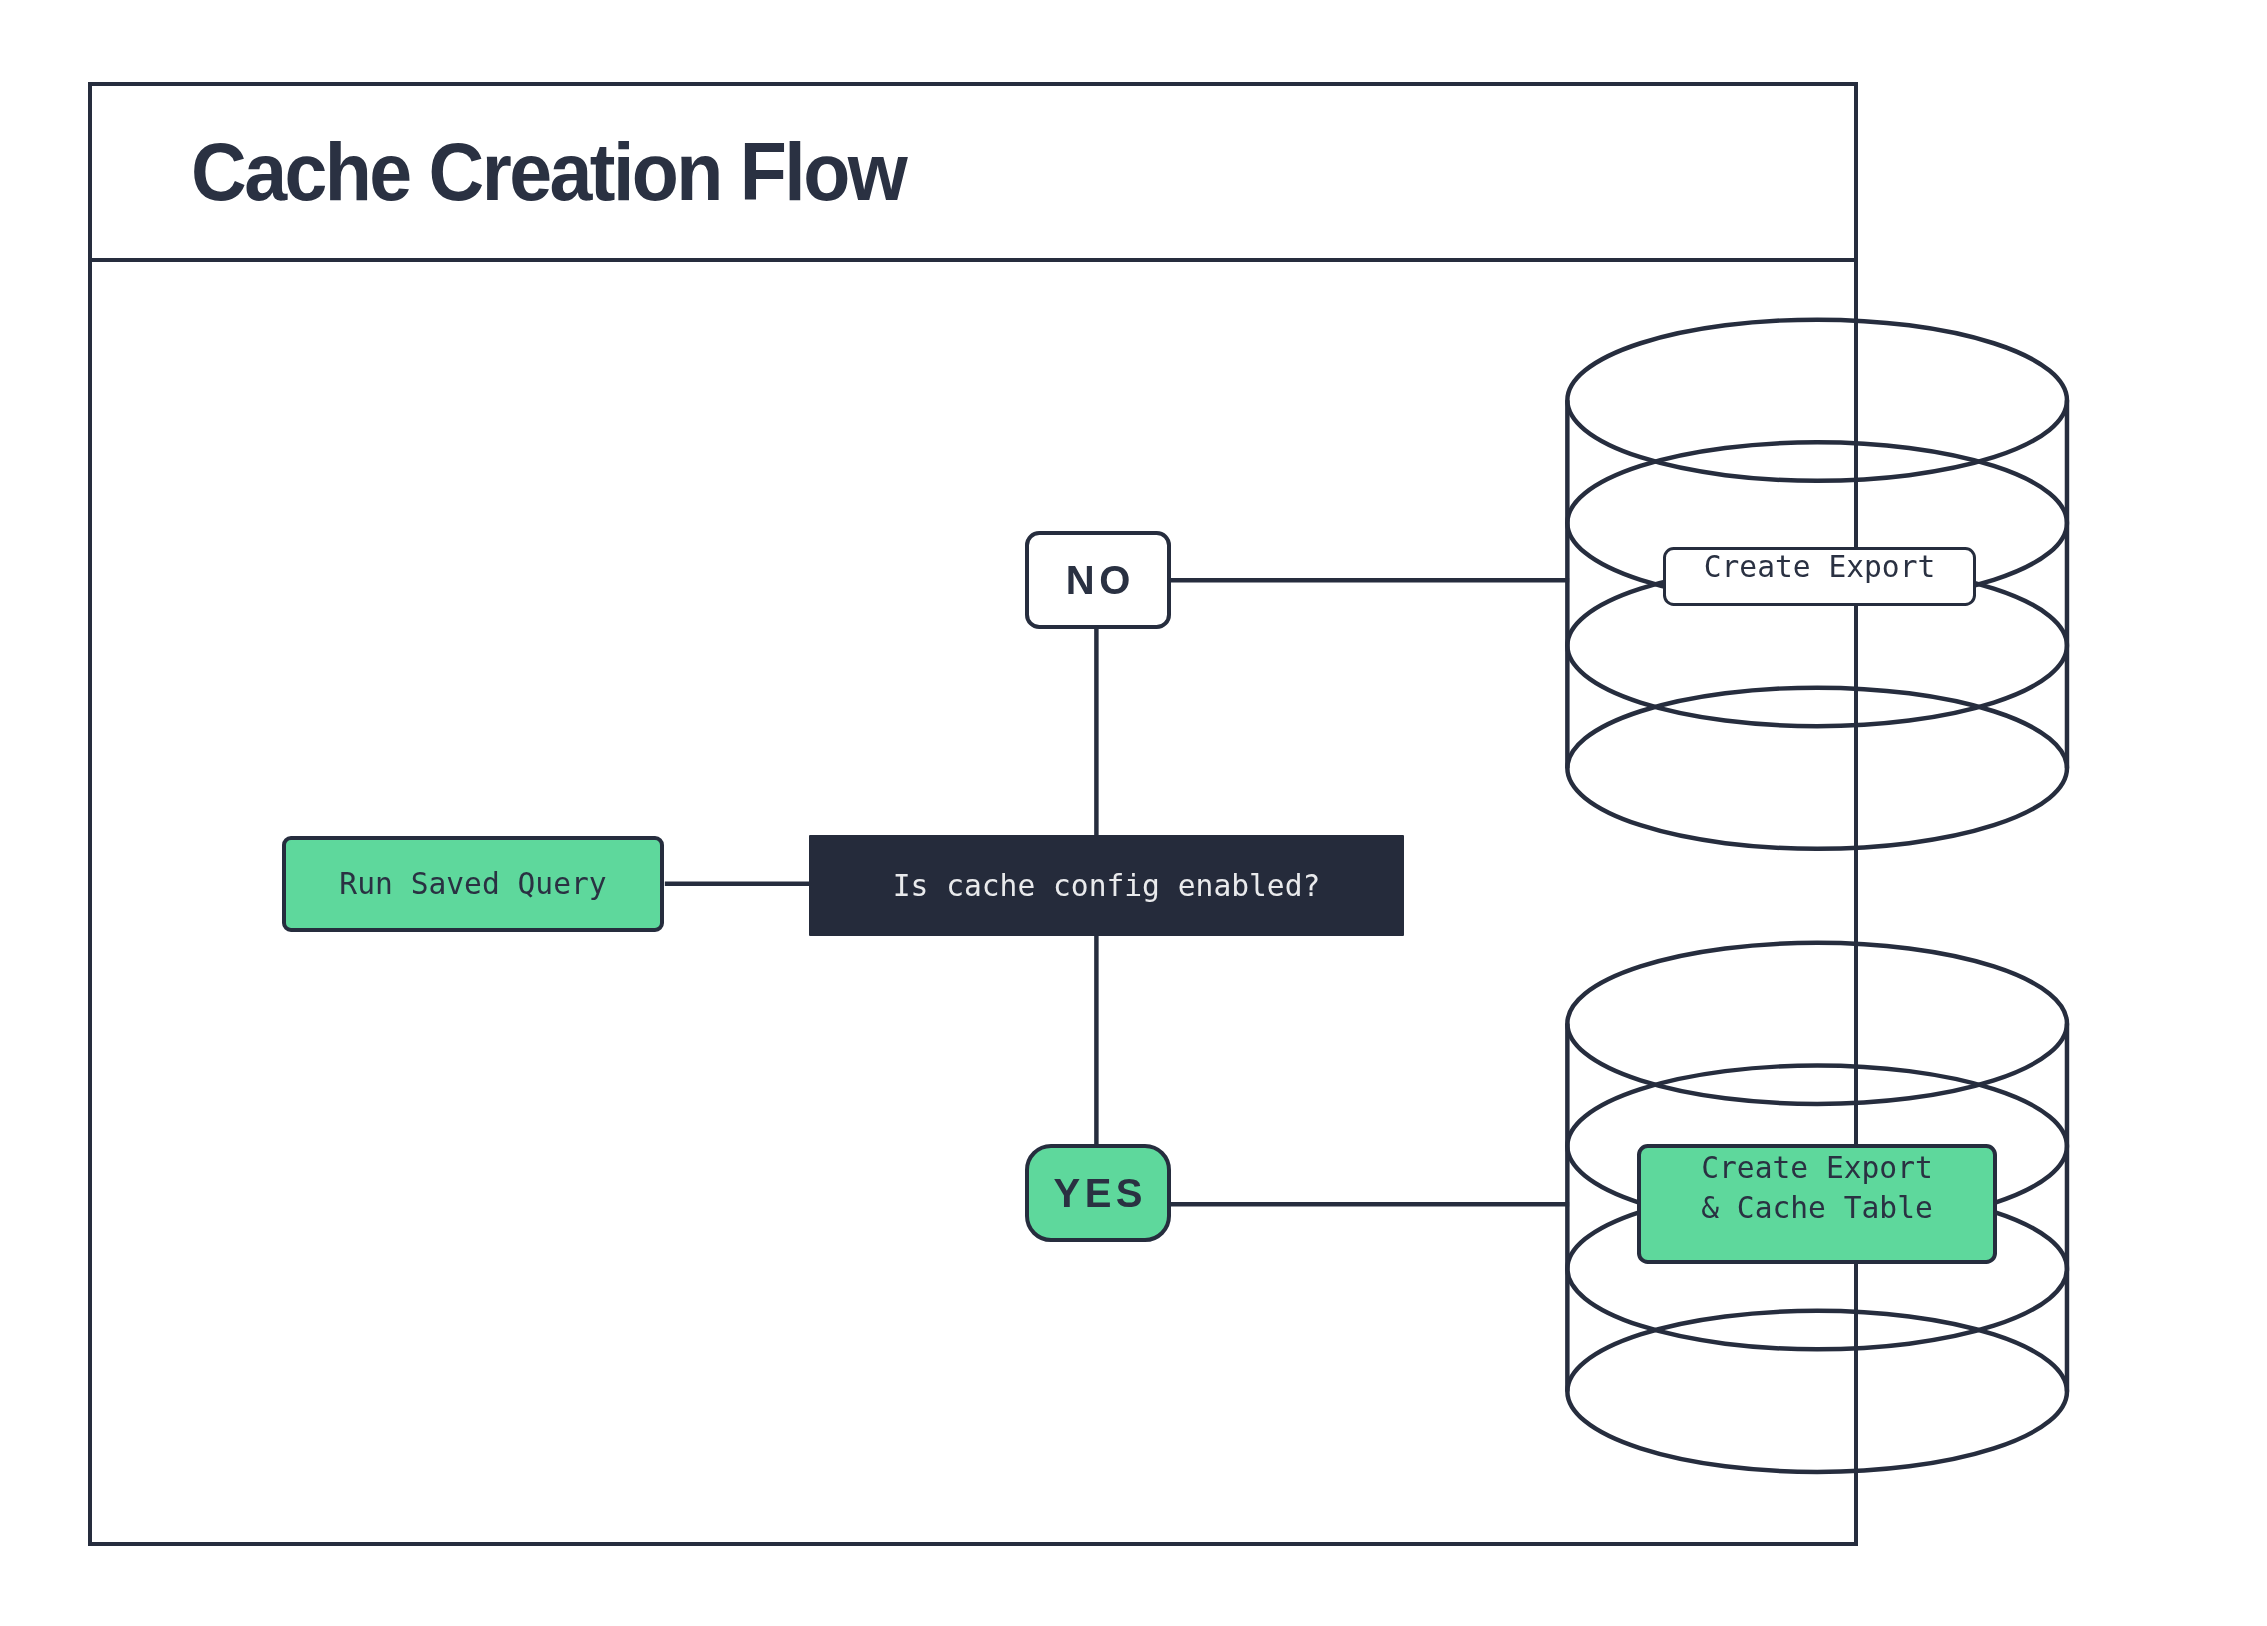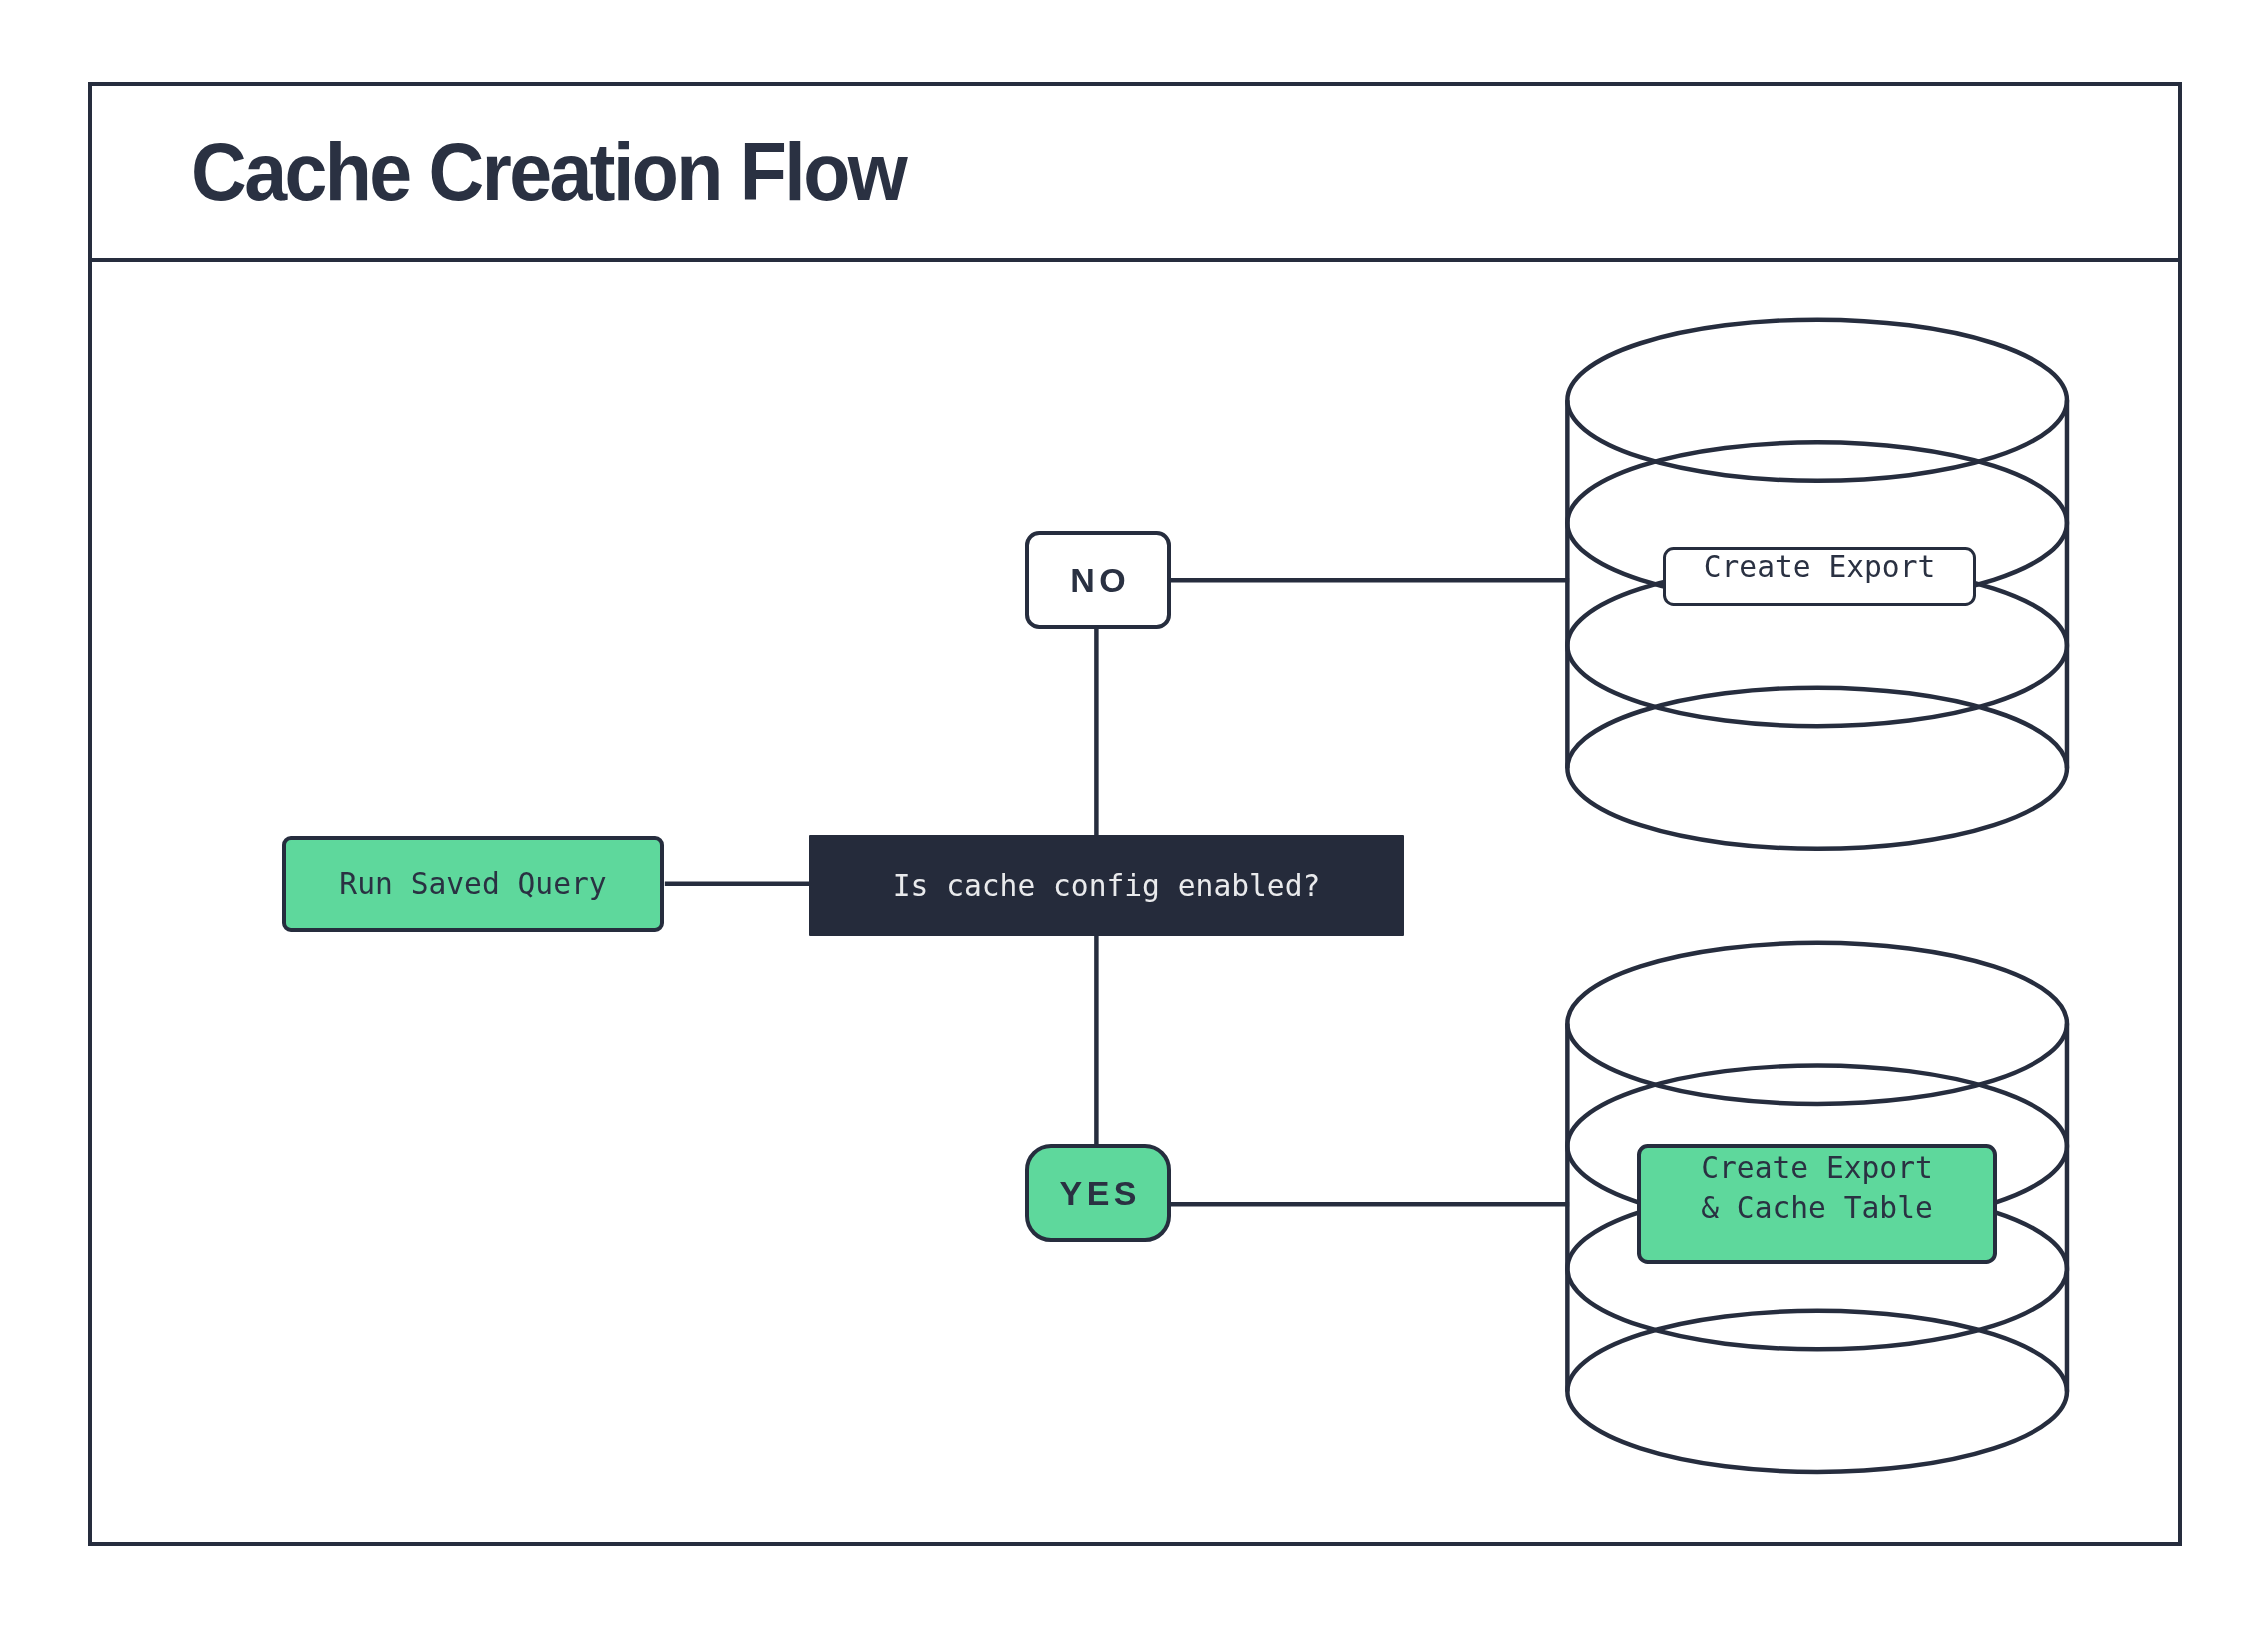--- a/index.html
+++ b/index.html
@@ -13,21 +13,21 @@
     width: 2268px;
     height: 1626px;
     background: #ffffff;
     overflow: hidden;
   }
   
   .frame {
     position: absolute;
     left: 88px;
     top: 82px;
-    width: 2094px;
+    width: 1770px;
     height: 1464px;
     border: 4.5px solid #262d3e;
     box-sizing: border-box;
     background: transparent;
     z-index: 1;
   }
   .titlebar {
     position: absolute;
     left: 0;
     top: 0;
@@ -81,21 +81,21 @@
     left: 809px; top: 835px; width: 595px; height: 101px;
     background: #252b3b;
     border-radius: 1px;
     color: #e9eaec;
   }
   .node-branch {
     width: 146px; height: 98px;
     border: 4.5px solid #262d3e;
     border-radius: 14.3px;
     font-family: "Liberation Sans", sans-serif;
-    font-size: 34px;
+    font-size: 40px;
     font-weight: 700;
     letter-spacing: 4.5px;
     text-indent: 4.5px;
     color: #2a3142;
   }
   .node-no  { left: 1025px; top: 531px;  background: #ffffff; }
   .node-yes { left: 1025px; top: 1144px; background: #5ed89c; border-radius: 26px; }
   .db-label {
     position: absolute;
     box-sizing: border-box;

